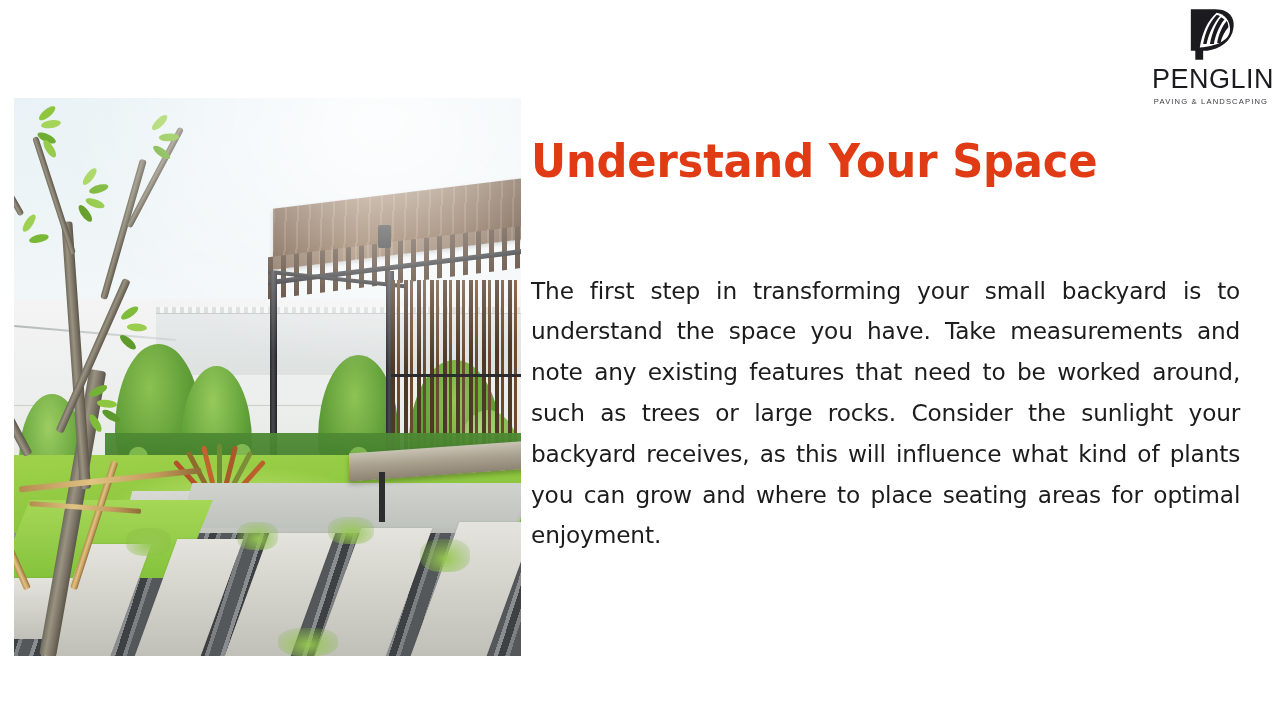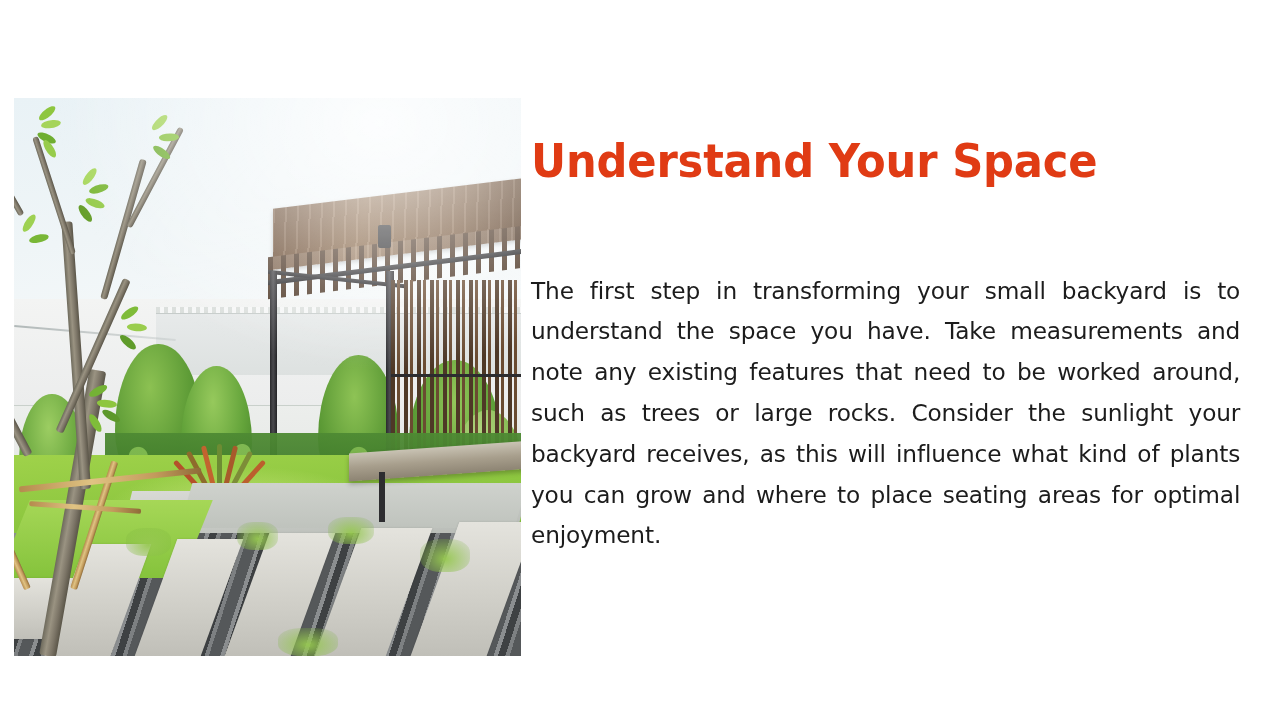--- a/index.html
+++ b/index.html
@@ -323,20 +323,31 @@
     letter-spacing: -0.15px;
     transform: scaleX(0.985);
     transform-origin: left top;
   }
 </style>
 </head>
 <body>
 
 <div class="slide">
 
+  <div class="logo">
+    <svg class="logo-mark" viewBox="0 0 100 100" aria-hidden="true">
+      <path d="M14 6 L58 6 C86 6 96 26 88 48 C80 70 56 80 36 80 L36 96 L22 96 L22 80 L14 80 Z" fill="#1b1b1f"></path>
+      <path d="M30 74 C34 48 44 26 60 12 C74 14 84 26 84 42 C84 60 62 72 30 74 Z" fill="#ffffff"></path>
+      <path d="M36 68 C40 46 48 28 60 16 C62 16 64 17 66 18 C54 32 46 50 42 68 Z" fill="#1b1b1f"></path>
+      <path d="M48 68 C52 48 58 32 68 20 C70 21 72 22 74 24 C64 36 58 52 55 68 Z" fill="#1b1b1f"></path>
+      <path d="M61 66 C64 50 70 36 78 27 C80 30 81 34 81 38 C74 46 69 56 67 66 Z" fill="#1b1b1f"></path>
+    </svg>
+    <div class="logo-word">PENGLIN</div>
+    <div class="logo-sub">PAVING &amp; LANDSCAPING</div>
+  </div>
 
   <div class="photo">
     <div class="photo-scene">
 
       <div class="layer sky"></div>
 
       <div class="layer wall-back"></div>
       <div class="layer wall-cap"></div>
       <div class="layer wall-panel"></div>
       <div class="layer wall-front"></div>

